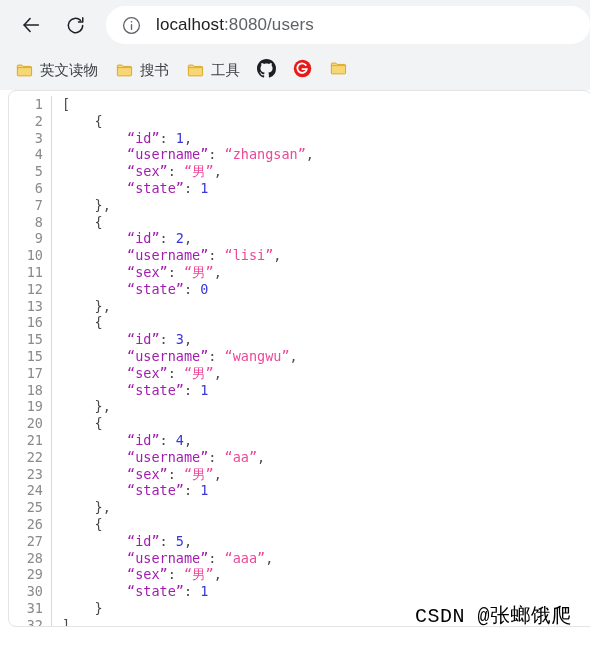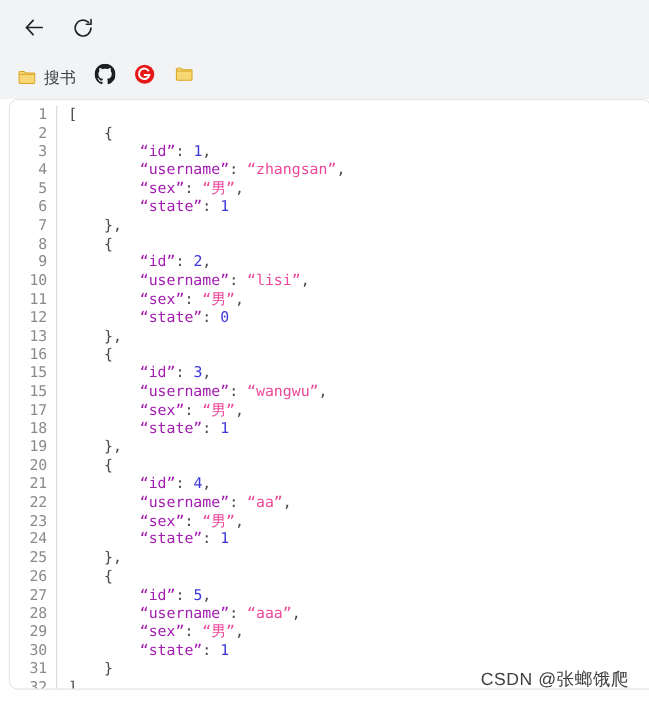--- a/index.html
+++ b/index.html
@@ -166,23 +166,23 @@
   .tok-punct { color: #4a4a4a; }
   .tok-key   { color: #a21caf; }
   .tok-str   { color: #ec4899; }
   .tok-num   { color: #3a36d8; }
 
   
   .watermark {
     position: absolute;
     right: 18px;
     bottom: 16px;
-    font-size: 16px;
-    color: #404040;
-    font-family: Liberation Sans, sans-serif;
+    font-size: 20px;
+    color: #000000;
+    font-family: Liberation Mono, monospace;
     letter-spacing: 0.5px;
     user-select: none;
   }
 </style>
 </head>
 <body>
 
 <div class="browser-chrome">
 
   <div class="toolbar">
@@ -198,36 +198,64 @@
 
     <div class="nav-btn reload-btn">
       <span>
         <svg width="21" height="21" viewBox="0 0 24 24" fill="none" stroke="#202124" stroke-width="1.7" stroke-linecap="round">
           <path d="M20.2 12a8.2 8.2 0 1 1-2.45-5.85"></path>
           <polyline points="20.3,3.2 20.3,8.1 15.4,8.1" stroke-linejoin="round"></polyline>
         </svg>
       </span>
     </div>
 
+    <div class="omnibox">
+      <span class="info-icon">
+        <svg width="21" height="21" viewBox="0 0 24 24" fill="none" stroke="#5f6368" stroke-width="1.5">
+          <circle cx="12" cy="12" r="9"></circle>
+          <line x1="12" y1="11" x2="12" y2="16.5" stroke-linecap="round"></line>
+          <circle cx="12" cy="7.8" r="0.95" fill="#5f6368" stroke="none"></circle>
+        </svg>
+      </span>
+      <span class="url-text"><span>localhost</span><span class="url-rest">:8080/users</span></span>
+    </div>
   </div>
 
   <div class="bookmarks-bar">
-
 
     <div class="bookmark">
       <span class="bookmark-icon">
         <svg width="17" height="17" viewBox="0 0 20 20">
           <path d="M1.6 4.6a1 1 0 0 1 1-1h4.3l1.5 1.6h8.9a1 1 0 0 1 1 1v9.1a1 1 0 0 1-1 1H2.6a1 1 0 0 1-1-1z" fill="#f7d774" stroke="#d9a520" stroke-width="1.1"></path>
           <path d="M1.6 6.6h16.7" stroke="#d9a520" stroke-width="1"></path>
         </svg>
       </span>
+      <span class="bookmark-label">英文读物</span>
+    </div>
+
+    <div class="bookmark">
+      <span class="bookmark-icon">
+        <svg width="17" height="17" viewBox="0 0 20 20">
+          <path d="M1.6 4.6a1 1 0 0 1 1-1h4.3l1.5 1.6h8.9a1 1 0 0 1 1 1v9.1a1 1 0 0 1-1 1H2.6a1 1 0 0 1-1-1z" fill="#f7d774" stroke="#d9a520" stroke-width="1.1"></path>
+          <path d="M1.6 6.6h16.7" stroke="#d9a520" stroke-width="1"></path>
+        </svg>
+      </span>
       <span class="bookmark-label">搜书</span>
     </div>
 
 
+    <div class="bookmark">
+      <span class="bookmark-icon">
+        <svg width="17" height="17" viewBox="0 0 20 20">
+          <path d="M1.6 4.6a1 1 0 0 1 1-1h4.3l1.5 1.6h8.9a1 1 0 0 1 1 1v9.1a1 1 0 0 1-1 1H2.6a1 1 0 0 1-1-1z" fill="#f7d774" stroke="#d9a520" stroke-width="1.1"></path>
+          <path d="M1.6 6.6h16.7" stroke="#d9a520" stroke-width="1"></path>
+        </svg>
+      </span>
+      <span class="bookmark-label">工具</span>
+    </div>
 
 
     <div class="bookmark-iconly">
       <span>
         <svg width="19" height="19" viewBox="0 0 16 16" fill="#1b1f23">
           <path d="M8 0C3.58 0 0 3.58 0 8c0 3.54 2.29 6.53 5.47 7.59.4.07.55-.17.55-.38
                    0-.19-.01-.82-.01-1.49-2.01.37-2.53-.49-2.69-.94-.09-.23-.48-.94-.82-1.13
                    -.28-.15-.68-.52-.01-.53.63-.01 1.08.58 1.23.82.72 1.21 1.87.87 2.33.66
                    .07-.52.28-.87.51-1.07-1.78-.2-3.64-.89-3.64-3.95 0-.87.31-1.59.82-2.15
                    -.08-.2-.36-1.02.08-2.12 0 0 .67-.21 2.2.82.64-.18 1.32-.27 2-.27s1.36.09 2 .27

